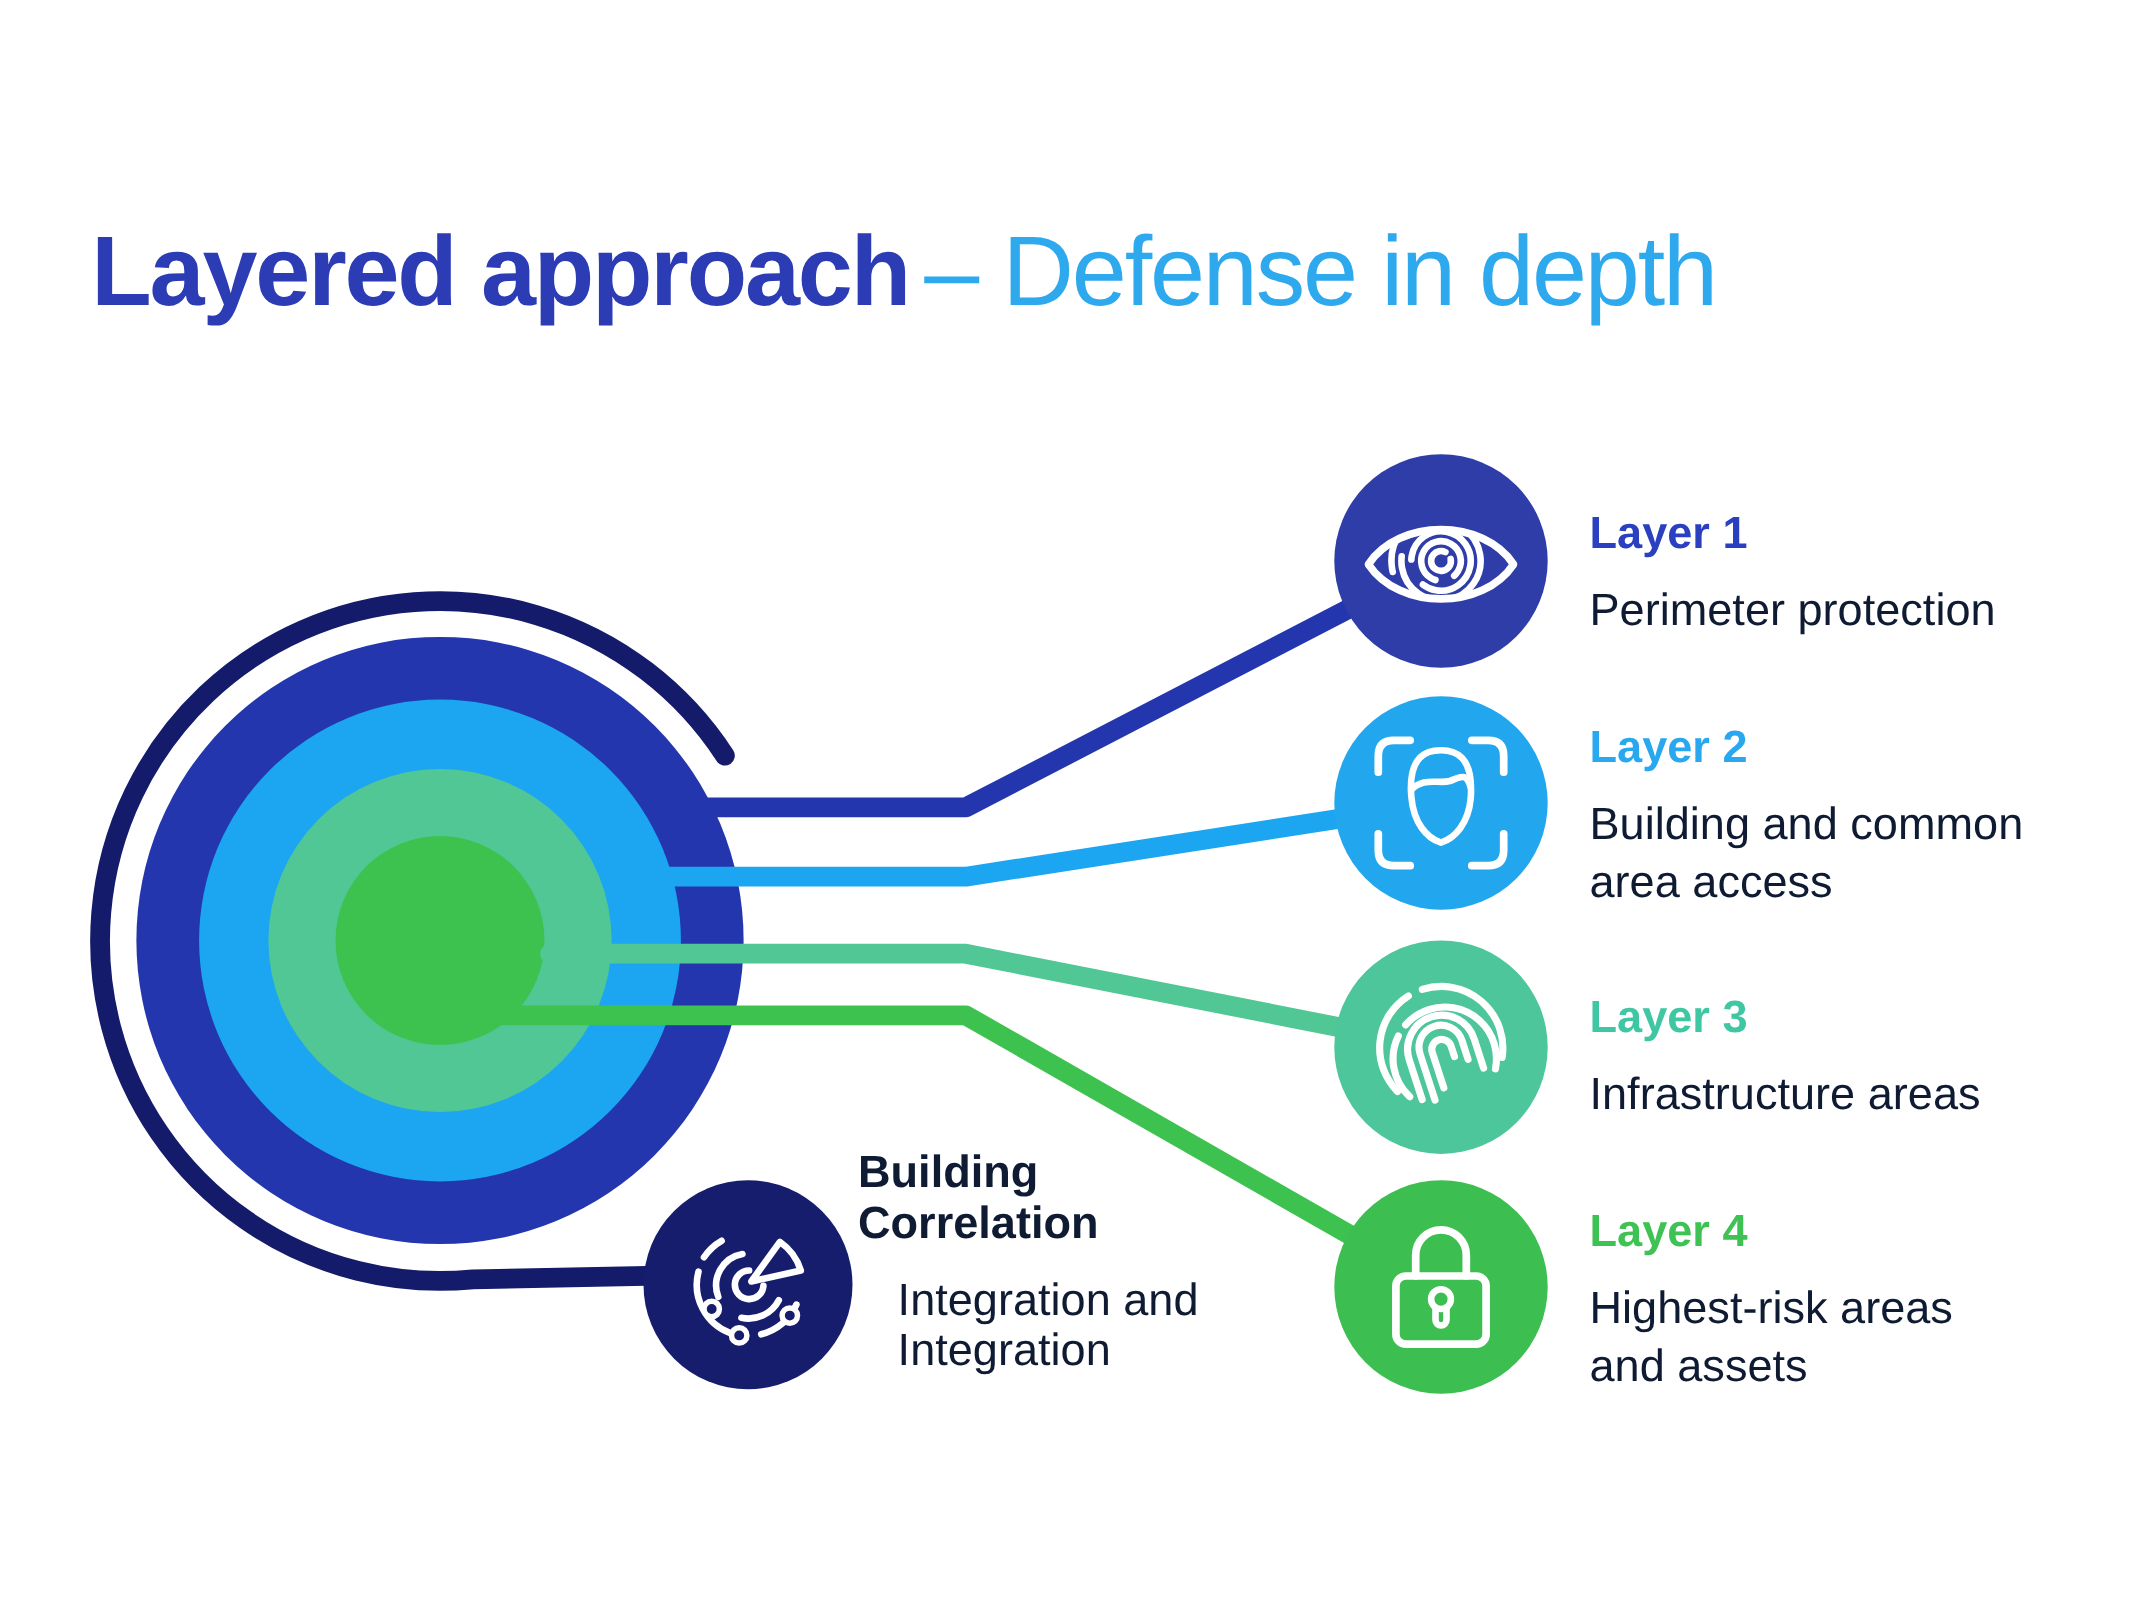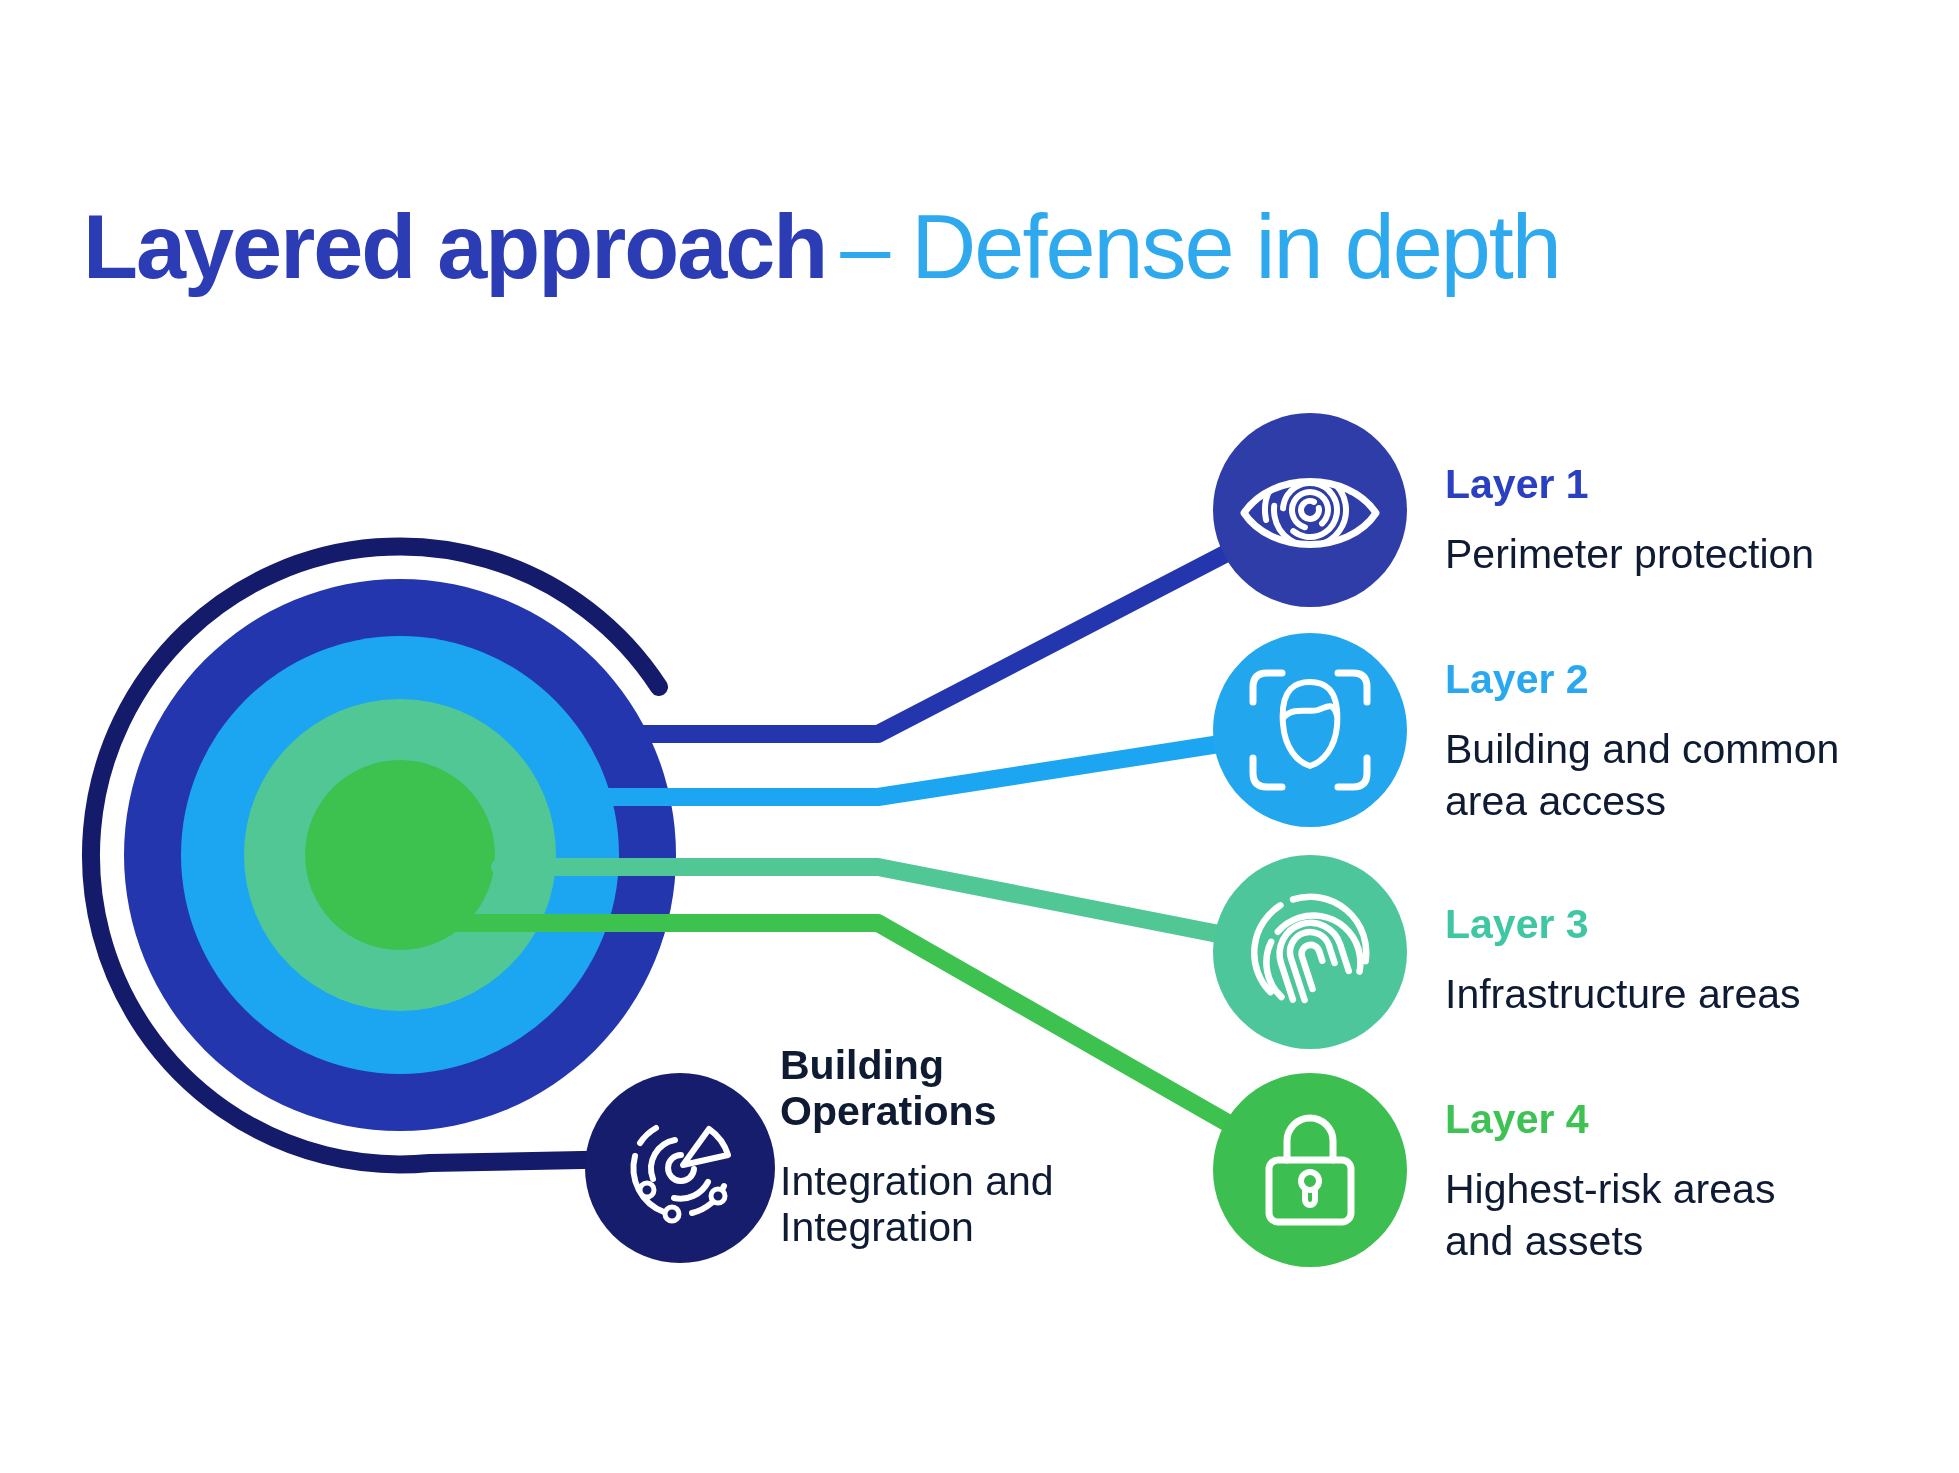--- a/index.html
+++ b/index.html
@@ -32,21 +32,21 @@
   .lb-2{top:657px;}
   .lb-3{top:902px;}
   .lb-4{top:1097px;}
   .secops-block{
     position:absolute;left:780px;top:1042px;width:480px;
   }
   .secops-title{
     font-size:41px;font-weight:700;line-height:46px;
   }
   .secops-desc{
-    margin-top:24px;font-size:41px;font-weight:400;line-height:46px;
+    margin-top:24px;font-size:41px;font-weight:400;line-height:46px;margin-left:36px;
   }
 </style>
 </head>
 <body>
 
 <div class="stage">
 
   <div class="title">
     <span class="t-main" style="color: rgb(43, 60, 181);">Layered approach</span><span class="t-sub" style="color: rgb(47, 169, 238);">– Defense in depth</span>
   </div>
@@ -154,21 +154,21 @@
     <div class="layer-name" style="color: rgb(63, 194, 84);">Layer 4</div>
     <div class="layer-desc" style="color: rgb(14, 27, 51);">
       <div>Highest-risk areas</div>
       <div>and assets</div>
     </div>
   </div>
 
   <div class="secops-block">
     <div class="secops-title" style="color: rgb(14, 27, 51);">
       <div>Building</div>
-      <div>Operations</div>
+      <div>Correlation</div>
     </div>
     <div class="secops-desc" style="color: rgb(14, 27, 51);">
       <div>Integration and</div>
       <div>Integration</div>
     </div>
   </div>
 
 </div>
 
 </body></html>

